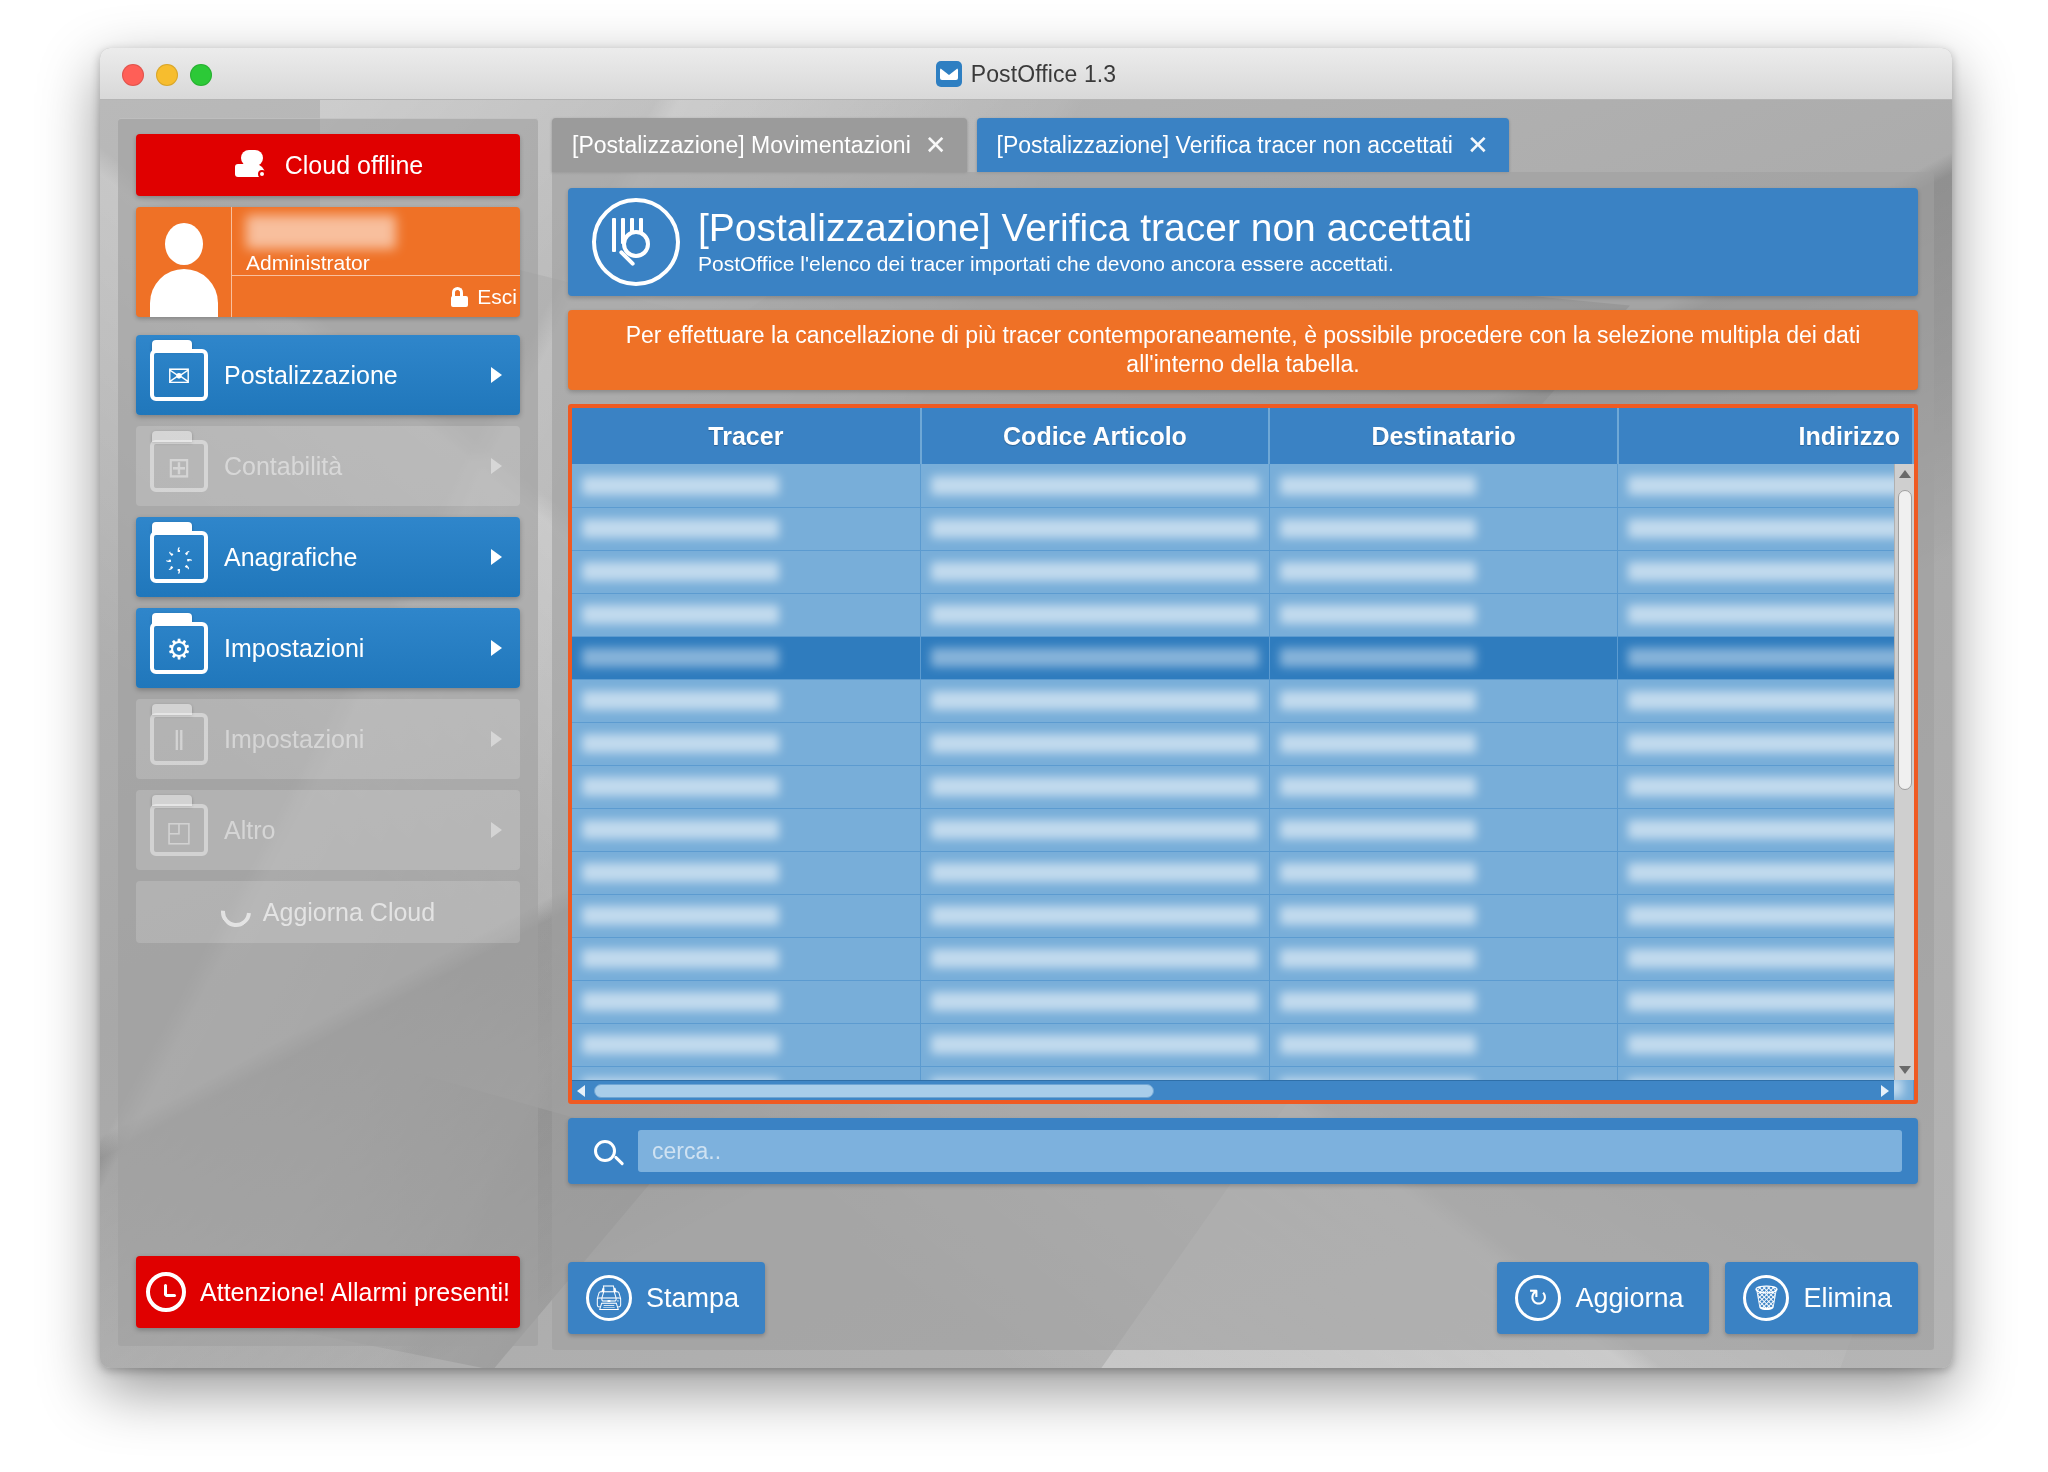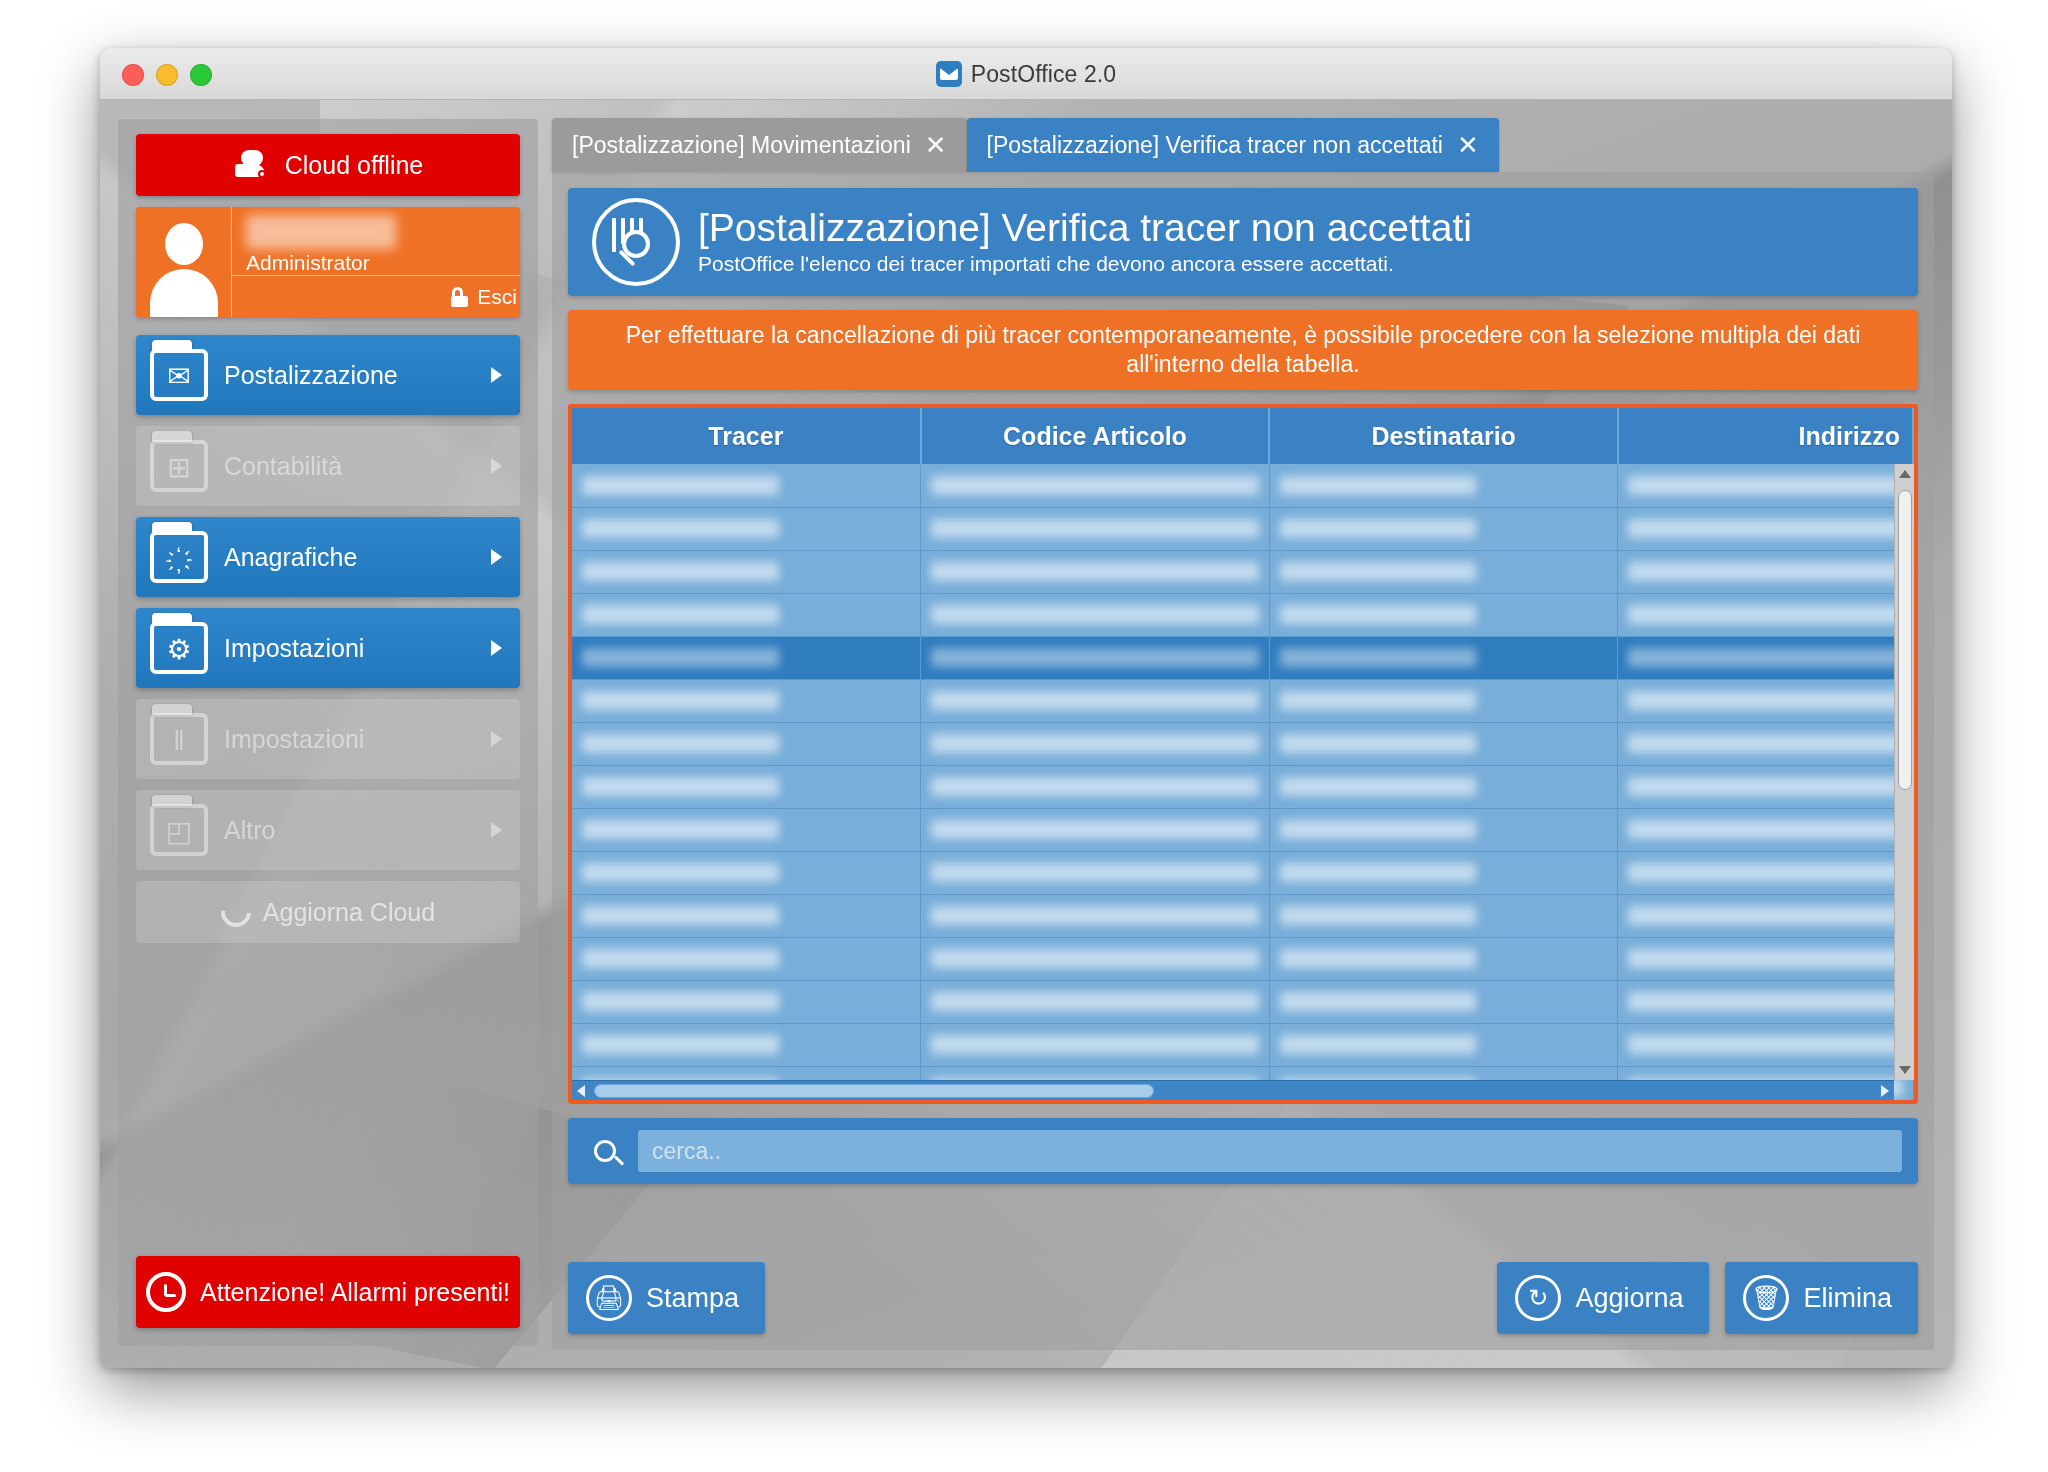--- a/index.html
+++ b/index.html
@@ -199,21 +199,21 @@
   }
   .alarm-ico:after {
     content:""; position:absolute; left:15px; top:18px; width:11px; height:3px;
     background:#fff; border-radius:2px;
   }
 
   
   #rightcol {
     position: absolute; left: 452px; top: 18px; right: 18px; bottom: 18px;
   }
-  #tabstrip { display: flex; height: 54px; }
+  #tabstrip { display: flex; gap: 10px; height: 54px; }
   .tab {
     height: 54px; border-radius: 4px 4px 0 0;
     display: flex; align-items: center; gap: 14px;
     padding: 0 20px; font-size: 23px; color: #fff;
     box-shadow: 0 1px 3px rgba(0,0,0,.25);
   }
   .tab.inactive { background: #9b9b9b; }
   .tab.active { background: #3a82c4; }
   .tab-close { font-size: 26px; line-height: 1; opacity: .95; }
 
@@ -343,21 +343,21 @@
 </head>
 <body>
 
 <div id="window">
 
   <div id="titlebar">
     <div class="traffic t-close"></div>
     <div class="traffic t-min"></div>
     <div class="traffic t-max"></div>
     <div id="title-text">
-      <span id="title-icon"></span><span>PostOffice 2.0</span>
+      <span id="title-icon"></span><span>PostOffice 1.3</span>
     </div>
   </div>
 
   <div id="appbody">
     <div class="shard shard-a"></div>
     <div class="shard shard-b"></div>
     <div class="shard shard-c"></div>
     <div class="shard shard-d"></div>
 
     <div id="sidebar">

